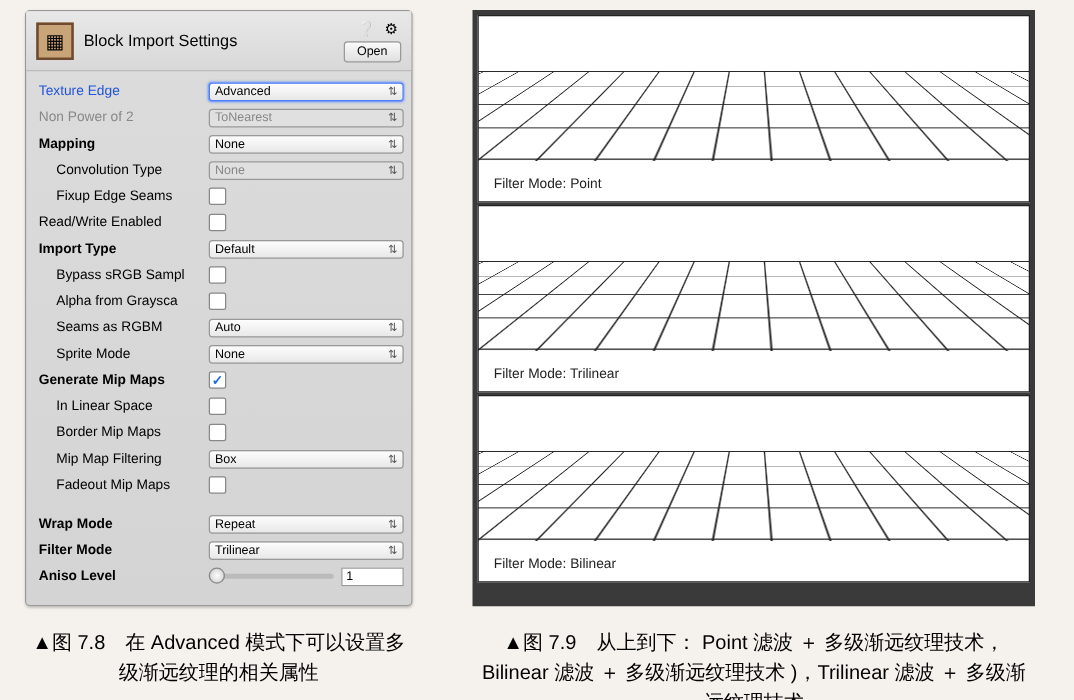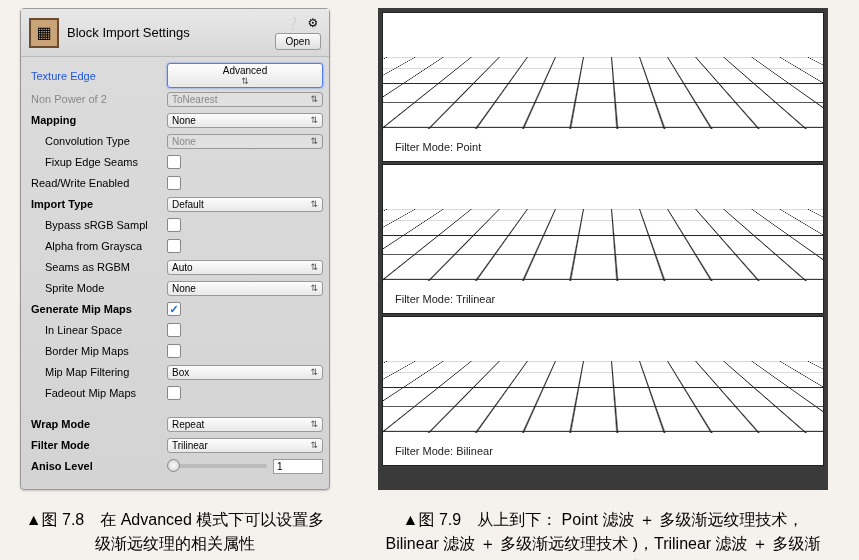--- a/index.html
+++ b/index.html
@@ -14,21 +14,21 @@
 .header .top-icons span { width: 16px; height: 16px; display: flex; align-items: center; justify-content: center; font-size: 12px; cursor: pointer; }
 .btn { background: linear-gradient(#fafafa,#e0e0e0); border: 1px solid #999; border-radius: 3px; padding: 2px 10px; font-size: 10px; cursor: pointer; box-shadow: 0 1px 0 rgba(255,255,255,0.5) inset; }
 .body { padding: 6px 6px 12px 6px; }
 .row { display: flex; align-items: center; min-height: 20px; margin-bottom: 1px; }
 .row .label { width: 140px; padding-left: 4px; }
 .row .label.blue { color: #2255dd; }
 .row .label.dim { color: #888; }
 .row .indent1 { padding-left: 18px; width: 140px; }
 .row .control { flex: 1; }
 .select { width: 100%; background: linear-gradient(#fdfdfd,#e8e8e8); border: 1px solid #999; border-radius: 3px; font-size: 10px; padding: 1px 4px; position: relative; display: flex; justify-content: space-between; align-items: center; cursor: pointer; }
-.select.selected { border: 1px solid #4a7dff; box-shadow: 0 0 2px #4a7dff; flex-direction: column; }
+.select.selected { border: 1px solid #4a7dff; box-shadow: 0 0 2px #4a7dff; }
 .select.dim { color: #888; background: #e0e0e0; }
 .select .chev { font-size: 9px; color: #555; }
 .checkbox { width: 14px; height: 14px; border: 1px solid #888; border-radius: 2px; background: #fff; display: flex; align-items: center; justify-content: center; cursor: pointer; }
 .checkbox.checked::after { content: "✓"; color: #1a6dd8; font-weight: bold; font-size: 11px; }
 .slider-wrap { display: flex; align-items: center; gap: 6px; width: 100%; }
 .slider { flex: 1; height: 4px; background: #bbb; border-radius: 2px; position: relative; }
 .slider .knob { position: absolute; left: 0; top: -5px; width: 13px; height: 13px; border-radius: 50%; background: radial-gradient(#fdfdfd,#c9c9c9); border: 1px solid #888; cursor: grab; }
 .num-field { width: 50px; border: 1px solid #999; background: #fff; font-size: 10px; padding: 1px 3px; }
 .spacer { height: 10px; }
 .preview-col { width: 450px; display: flex; flex-direction: column; gap: 2px; background:#3a3a3a; padding: 4px; }

